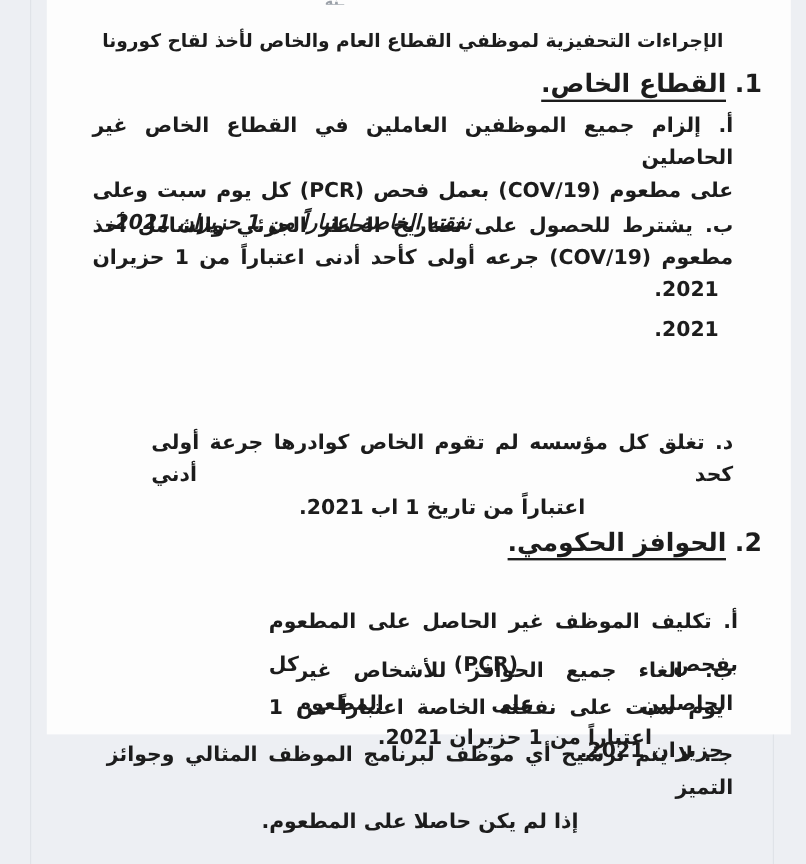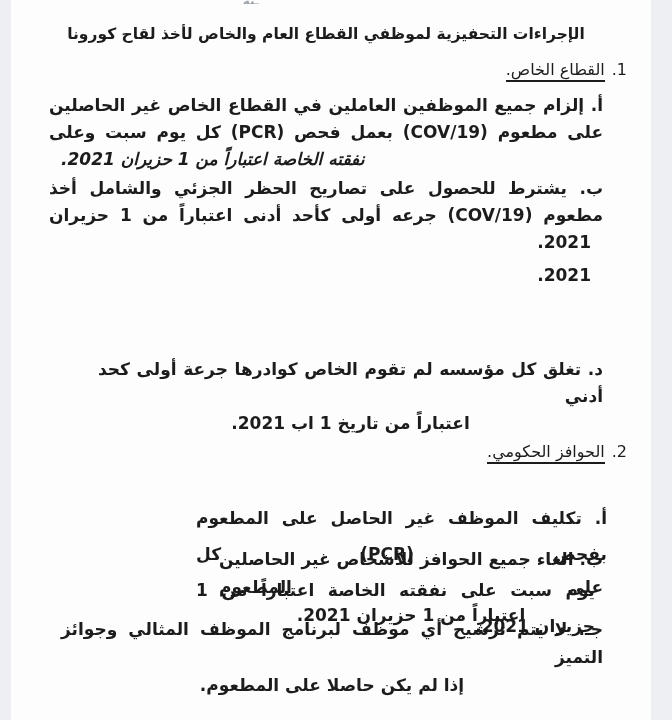--- a/index.html
+++ b/index.html
@@ -12,26 +12,25 @@
     position: relative;
     width: 672px; height: 720px;
     overflow: hidden;
     background: #edeff3;
   }
   .side-strip { position: absolute; top: 0; bottom: 0; background: #edeff3; }
   .side-strip.left  { left: 0;  width: 25px; border-right: 1px solid #e0e3e8; }
   .side-strip.right { right: 0; width: 27px; border-left: 1px solid #e0e3e8; }
   .paper {
     position: absolute;
-    left: 11px; top: 0;
-    width: 620px; height: 720px;
+    left: 39px; top: 0;
+    width: 620px; height: 612px;
     background: #fdfdfd;
     direction: rtl;
     color: #1c1c1c;
-    padding-left: 20px;
   }
   .top-fragment {
     position: absolute;
     left: 218px; top: -6px;
     height: 10px; width: 30px;
     overflow: hidden;
     color: #9aa0a8;
     font-size: 12px; font-weight: 700;
     direction: rtl;
   }
@@ -40,21 +39,21 @@
     left: 38px; right: 48px; top: 22px;
     text-align: center;
     font-size: 15.5px; font-weight: 700;
     line-height: 24px;
     letter-spacing: 0.2px;
   }
   .sec-heading {
     position: absolute;
     right: 24px; left: 48px;
     text-align: right;
-    font-size: 16px; font-weight: 400;
+    font-size: 21px; font-weight: 700;
     line-height: 24px;
   }
   .sec-heading.h1 { top: 58px; }
   .sec-heading.h2 { top: 440px; }
   .sec-heading .sec-num { margin-left: 7px; }
   .sec-heading .sec-label {
     border-bottom: 2px solid #1c1c1c;
     padding-bottom: 1px;
   }
   .para {

